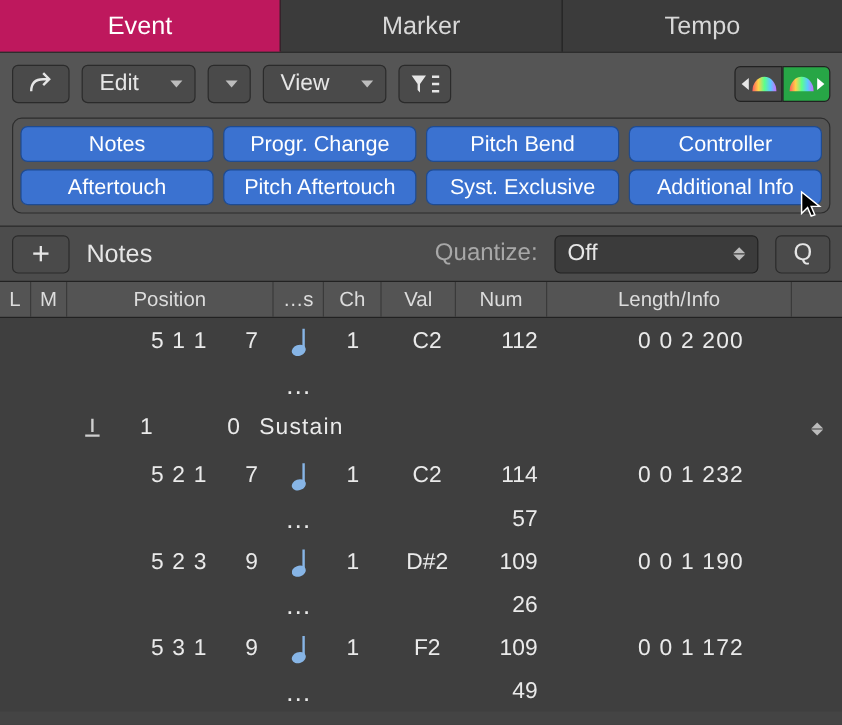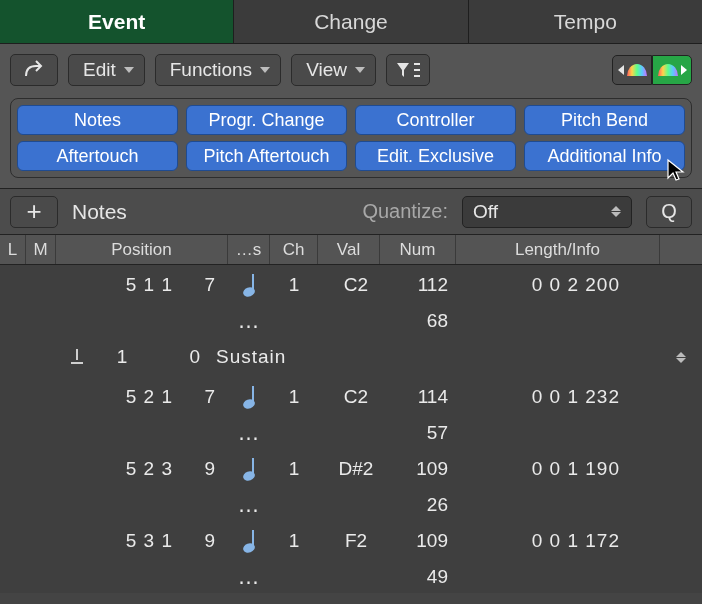--- a/index.html
+++ b/index.html
@@ -24,23 +24,22 @@
     align-items: center;
     justify-content: center;
     font-size: 21px;
     color: #d8d8d8;
     border-right: 1px solid #1e1e1e;
     background: #3b3b3b;
     cursor: pointer;
   }
   .tab:last-child { border-right: none; }
   .tab.active {
-    background: #14532d;
+    background: #be185d;
     color: #ffffff;
-    font-weight: bold;
   }
   
   .toolbar {
     background: #555555;
     border-bottom: 1px solid #222;
     padding: 8px 10px 10px 10px;
   }
   .toolbar-row1 {
     display: flex;
     align-items: center;
@@ -56,21 +55,21 @@
     display: flex; align-items: center; justify-content: center;
     cursor: pointer;
   }
   .menu-btn {
     height: 32px;
     background: #4a4a4a;
     border: 1px solid #2b2b2b;
     border-radius: 5px;
     display: flex; align-items: center;
     padding: 0 10px 0 14px;
-    gap: 8px;
+    gap: 26px;
     color: #e6e6e6;
     font-size: 19px;
     cursor: pointer;
   }
   .chevron-down {
     width: 0; height: 0;
     border-left: 5px solid transparent;
     border-right: 5px solid transparent;
     border-top: 6px solid #bdbdbd;
   }
@@ -213,37 +212,36 @@
   .cell.end{width:42px; justify-content:center;}
   .note-glyph svg { display:block; }
   .ellip { font-size:22px; line-height:10px; letter-spacing:1px; }
   .subrow { min-height:32px; font-size:19px; }
 </style>
 </head>
 <body>
 
 <div class="tab-bar">
   <div class="tab active">Event</div>
-  <div class="tab">Change</div>
+  <div class="tab">Marker</div>
   <div class="tab">Tempo</div>
 </div>
 
 <div class="toolbar">
   <div class="toolbar-row1">
     <div class="back-btn">
       <svg width="24" height="20" viewBox="0 0 24 20">
         <path d="M4 16 Q4 6 14 6 L19 6 M14 1 L19 6 L14 11" fill="none" stroke="#e6e6e6" stroke-width="2"></path>
       </svg>
     </div>
     <div class="menu-btn">
       <span>Edit</span>
       <span class="chevron-down"></span>
     </div>
     <div class="menu-btn">
-      <span>Functions</span>
       <span class="chevron-down"></span>
     </div>
     <div class="menu-btn">
       <span>View</span>
       <span class="chevron-down"></span>
     </div>
     <div class="filter-btn">
       <svg width="26" height="20" viewBox="0 0 26 20">
         <path d="M2 3 L14 3 L9 10 L9 17 L7 15 L7 10 Z" fill="#e6e6e6"></path>
         <path d="M19 4 L25 4 M19 10 L25 10 M19 16 L25 16" stroke="#e6e6e6" stroke-width="2"></path>
@@ -259,27 +257,27 @@
         <span class="palette-icon"></span>
         <span class="chev r"></span>
       </div>
     </div>
   </div>
 
   <div class="filter-frame">
     <div class="filter-row">
       <div class="chip">Notes</div>
       <div class="chip">Progr. Change</div>
+      <div class="chip">Pitch Bend</div>
       <div class="chip">Controller</div>
-      <div class="chip">Pitch Bend</div>
     </div>
     <div class="filter-row">
       <div class="chip">Aftertouch</div>
       <div class="chip">Pitch Aftertouch</div>
-      <div class="chip">Edit. Exclusive</div>
+      <div class="chip">Syst. Exclusive</div>
       <div class="chip">
         <span>Additional Info</span>
         <svg class="cursor-arrow" width="22" height="26" viewBox="0 0 22 26">
           <path d="M2 2 L2 20 L7 15 L10 22 L13 21 L10 14 L17 14 Z" fill="#000" stroke="#fff" stroke-width="1.2"></path>
         </svg>
       </div>
     </div>
   </div>
 </div>
 
@@ -329,21 +327,20 @@
       </div>
       <div class="trow subrow">
         <div class="cell l"></div>
         <div class="cell m"></div>
         <div class="cell pos"></div>
         <div class="cell s">
           <span class="ellip">…</span>
         </div>
         <div class="cell ch"></div>
         <div class="cell num"></div>
-        <div class="cell val">68</div>
         <div class="cell len"></div>
         <div class="cell end"></div>
       </div>
       <div class="trow">
         <div class="cell l"></div>
         <div class="cell m"></div>
         <div class="cell s note-glyph">
           <svg width="18" height="22" viewBox="0 0 18 22">
             <line x1="9" y1="3" x2="9" y2="14" stroke="#cfcfcf" stroke-width="2"></line>
             <line x1="3" y1="17" x2="15" y2="17" stroke="#cfcfcf" stroke-width="2"></line>

